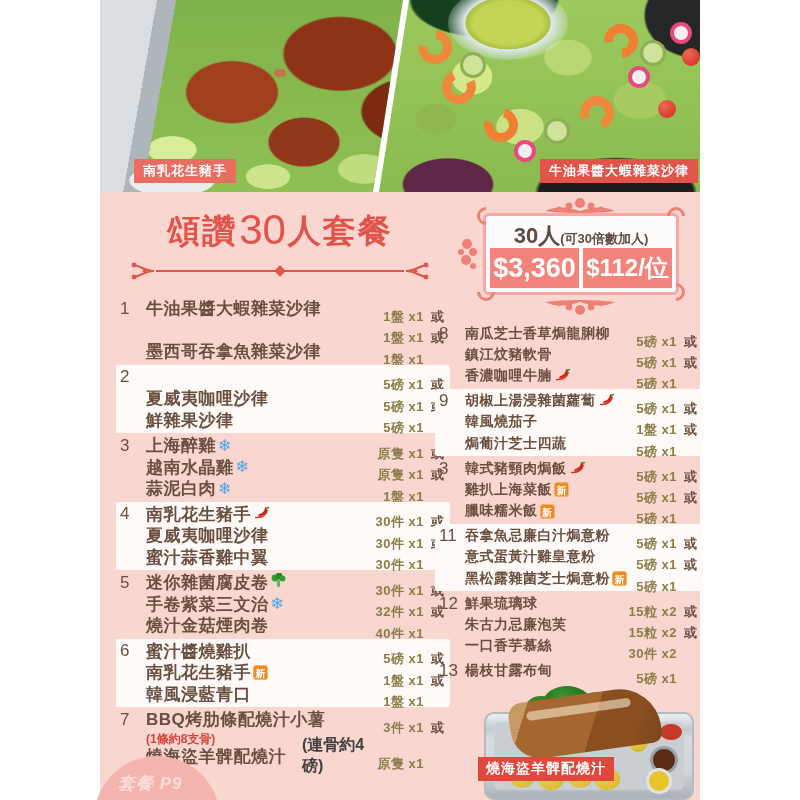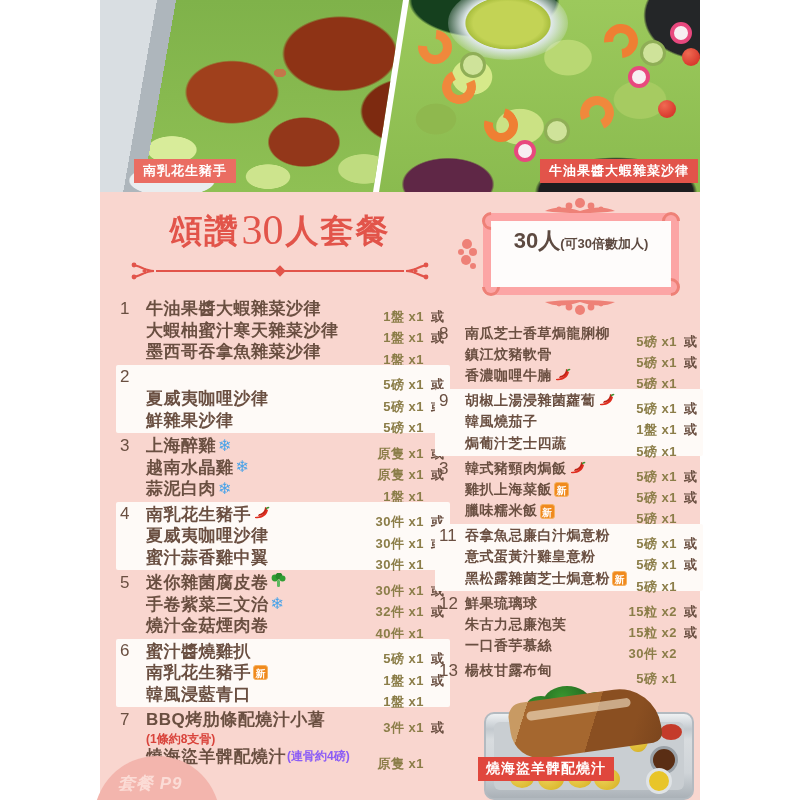--- a/index.html
+++ b/index.html
@@ -50,36 +50,36 @@
   .radish{position:absolute;width:22px;height:22px;border-radius:50%;background:#f7eef2;border:4px solid #e8487e;box-sizing:border-box;}
   .tomato{position:absolute;width:18px;height:18px;border-radius:50%;background:radial-gradient(circle at 35% 30%,#ef6a52,#d93a2e 70%);}
   .cuke{position:absolute;width:26px;height:26px;border-radius:50%;background:#cfe39a;border:3px solid #8fae56;box-sizing:border-box;}
   .photo-label{position:absolute;bottom:9px;padding:3px 9px;color:#ffffff;font-size:13px;font-weight:700;letter-spacing:1px;}
   .photo-label.ll{left:34px;background:#ea6d62;}
   .photo-label.rl{right:2px;background:#e2544a;}
 
   
   .title-wrap{position:absolute;left:130px;top:206px;width:300px;text-align:center;color:#e2544a;}
   .title-wrap h1{margin:0;font-size:33px;font-weight:800;letter-spacing:2px;}
-  .title-wrap h1 .thin{font-weight:200;font-size:42px;letter-spacing:0;vertical-align:-2px;padding:0 2px;font-family:Liberation Serif, serif;}
+  .title-wrap h1 .thin{font-weight:200;font-size:42px;letter-spacing:0;vertical-align:-2px;padding:0 2px;}
   .divider{position:relative;margin-top:8px;height:18px;}
   .divider .line{position:absolute;left:26px;right:26px;top:8px;height:2px;background:#e2544a;}
   .divider .dot{position:absolute;left:50%;top:5px;width:8px;height:8px;margin-left:-4px;background:#e2544a;transform:rotate(45deg);}
   .divider .fleur{position:absolute;top:0;width:26px;height:18px;}
   .divider .fleur.fl{left:0;}
   .divider .fleur.fr{right:0;transform:scaleX(-1);}
 
   
   .price-area{position:absolute;left:455px;top:196px;width:250px;height:132px;}
   .lace{position:absolute;left:50%;transform:translateX(-50%);}
   .lace.top{top:0;}
   .lace.bottom{top:104px;transform:translateX(-50%) scaleY(-1);}
   .flower{position:absolute;left:2px;top:40px;}
   .price-box{position:absolute;left:28px;top:17px;width:196px;height:82px;background:#fefcfb;
-    border:8px solid #fca5a5;border-radius:6px;box-sizing:border-box;}
+    border:3px solid #fca5a5;border-radius:6px;box-sizing:border-box;}
   .pcorner{position:absolute;width:12px;height:12px;border:3px solid #ee8177;border-radius:50%;
     border-right-color:transparent;border-bottom-color:transparent;}
   .pc-tl{left:-9px;top:-9px;transform:rotate(-45deg);}
   .pc-tr{right:-9px;top:-9px;transform:rotate(45deg);}
   .pc-bl{left:-9px;bottom:-9px;transform:rotate(-135deg);}
   .pc-br{right:-9px;bottom:-9px;transform:rotate(135deg);}
   .price-people{position:absolute;left:0;top:5px;width:100%;text-align:center;color:#5d4a41;}
   .price-people .big{font-size:22px;font-weight:800;}
   .price-people .small{font-size:13px;font-weight:800;}
   .price-cells{position:absolute;left:4px;right:4px;bottom:4px;height:40px;display:flex;gap:4px;}
@@ -92,21 +92,21 @@
   .col{position:absolute;display:flex;flex-direction:column;}
   .col-left{left:116px;top:296px;width:334px;}
   .col-right{left:435px;top:321px;width:268px;}
   .group{padding:2px 6px 2px 4px;}
   .group.white{background:#fefaf7;border-radius:2px;}
   .row{display:flex;align-items:center;height:21.5px;}
   .col-right .row{height:21.2px;}
   .num{width:26px;flex:none;font-size:17px;color:#6a4f41;}
   .iname{font-size:17px;font-weight:700;color:#6a4f41;white-space:nowrap;letter-spacing:.5px;}
   .col-right .iname{font-size:14px;}
-  .note-inline{font-size:12px;font-weight:700;color:#8b5cf6;margin-left:1px;}
+  .note-inline{font-size:16px;font-weight:700;color:#404040;margin-left:16px;}
   .qtywrap{margin-left:auto;display:flex;align-items:baseline;flex:none;margin-top:16px;}
   .qty{font-size:13px;font-weight:700;color:#8b7d48;letter-spacing:.5px;}
   .or{width:20px;text-align:right;font-size:13px;font-weight:700;color:#6a4f41;}
   .note-row{height:15px;display:flex;}
   .note-row .pad{width:26px;flex:none;}
   .note-row .txt{font-size:12px;font-weight:700;color:#d9433b;}
   .ic{display:inline-block;vertical-align:middle;margin-left:2px;}
   .ic-snow{color:#4aa3e8;font-size:16px;line-height:1;}
   .ic-new{display:inline-block;width:15px;height:15px;background:#f08a1e;border:1px solid #f6b261;border-radius:3px;
     color:#ffffff;font-size:10px;line-height:15px;text-align:center;font-weight:700;box-sizing:border-box;}
@@ -222,36 +222,39 @@
       </g>
     </svg>
     <div class="price-box">
       <span class="pcorner pc-tl"></span>
         <span class="pcorner pc-tr"></span>
       <span class="pcorner pc-bl"></span>
         <span class="pcorner pc-br"></span>
       <div class="price-people">
         <span class="big">30人</span><span class="small">(可30倍數加人)</span>
       </div>
+      <div class="price-cells">
+        <div class="price-cell c1">$3,360</div>
+        <div class="price-cell c2">$112/位</div>
+      </div>
     </div>
   </div>
 
   <div class="col col-left" id="col-left">
       <div class="group pink">
         <div class="row">
           <span class="num">1</span>
           <span class="iname">牛油果醬大蝦雜菜沙律</span>
           <span class="qtywrap">
             <span class="qty">1盤 x1</span>
             <span class="or">或</span>
           </span>
         </div>
         <div class="row">
           <span class="num"></span>
-          <span class="iname">大蝦柚蜜汁寒天雜菜沙律</span>
           <span class="qtywrap">
             <span class="qty">1盤 x1</span>
             <span class="or">或</span>
           </span>
         </div>
         <div class="row">
           <span class="num"></span>
           <span class="iname">墨西哥吞拿魚雜菜沙律</span>
           <span class="qtywrap">
             <span class="qty">1盤 x1</span>

